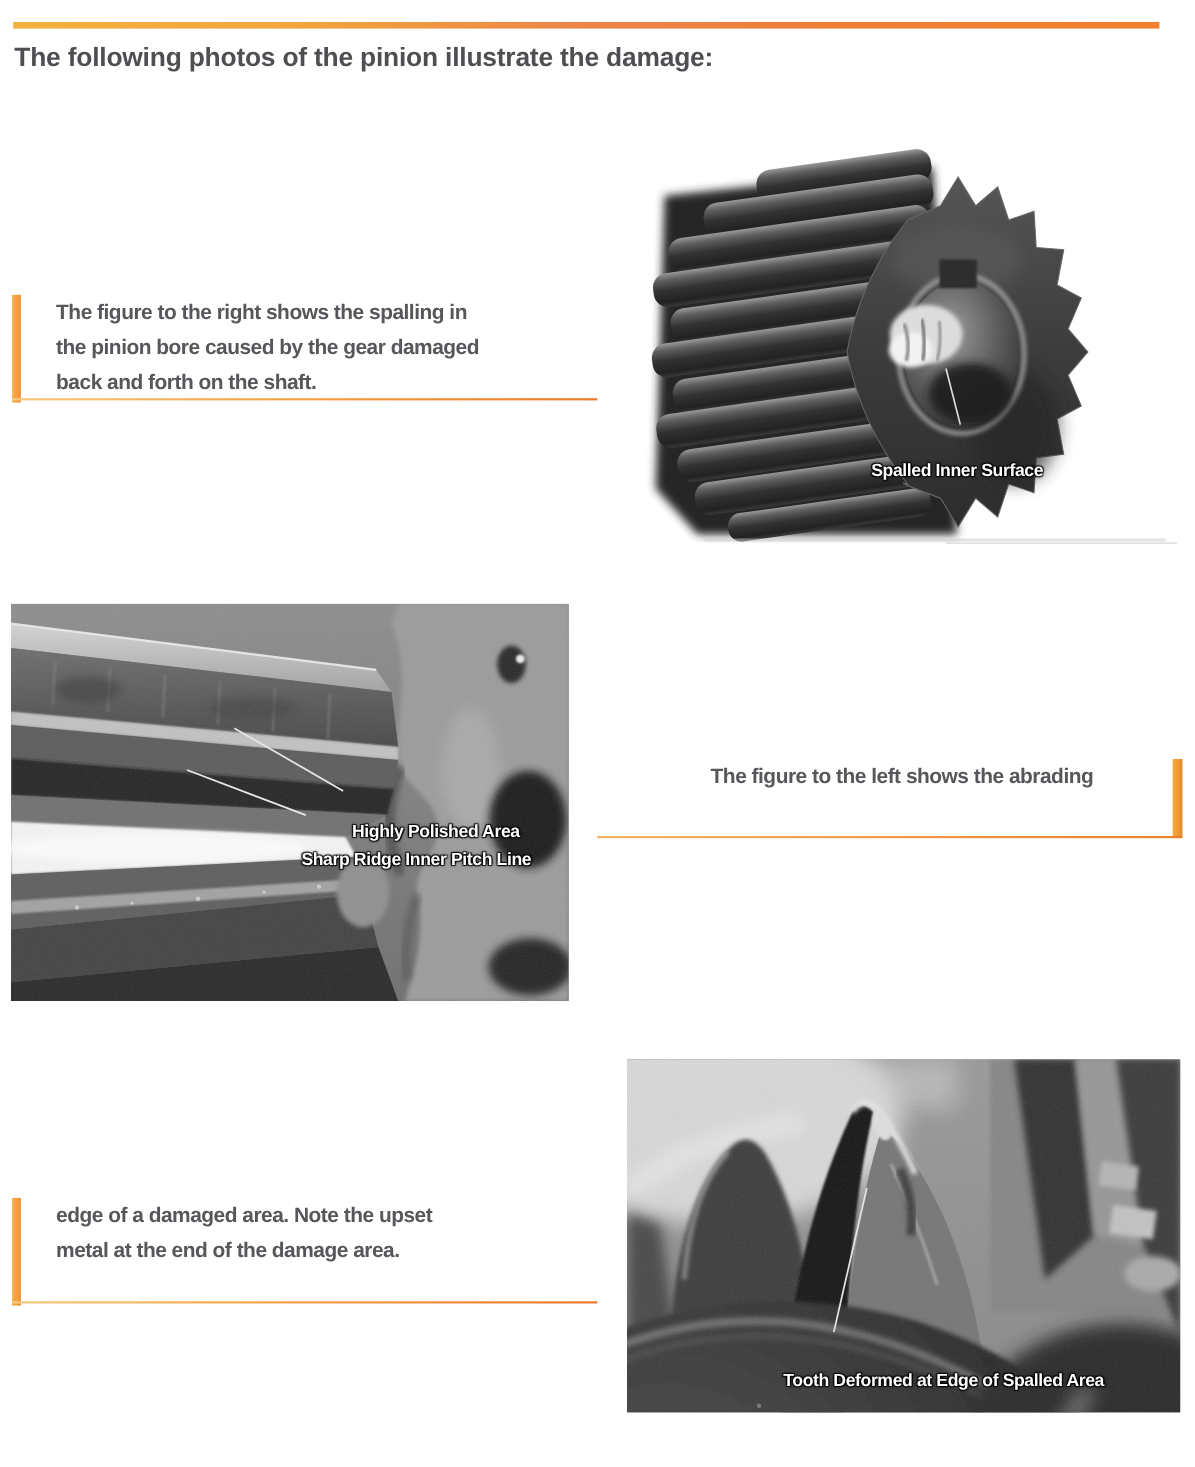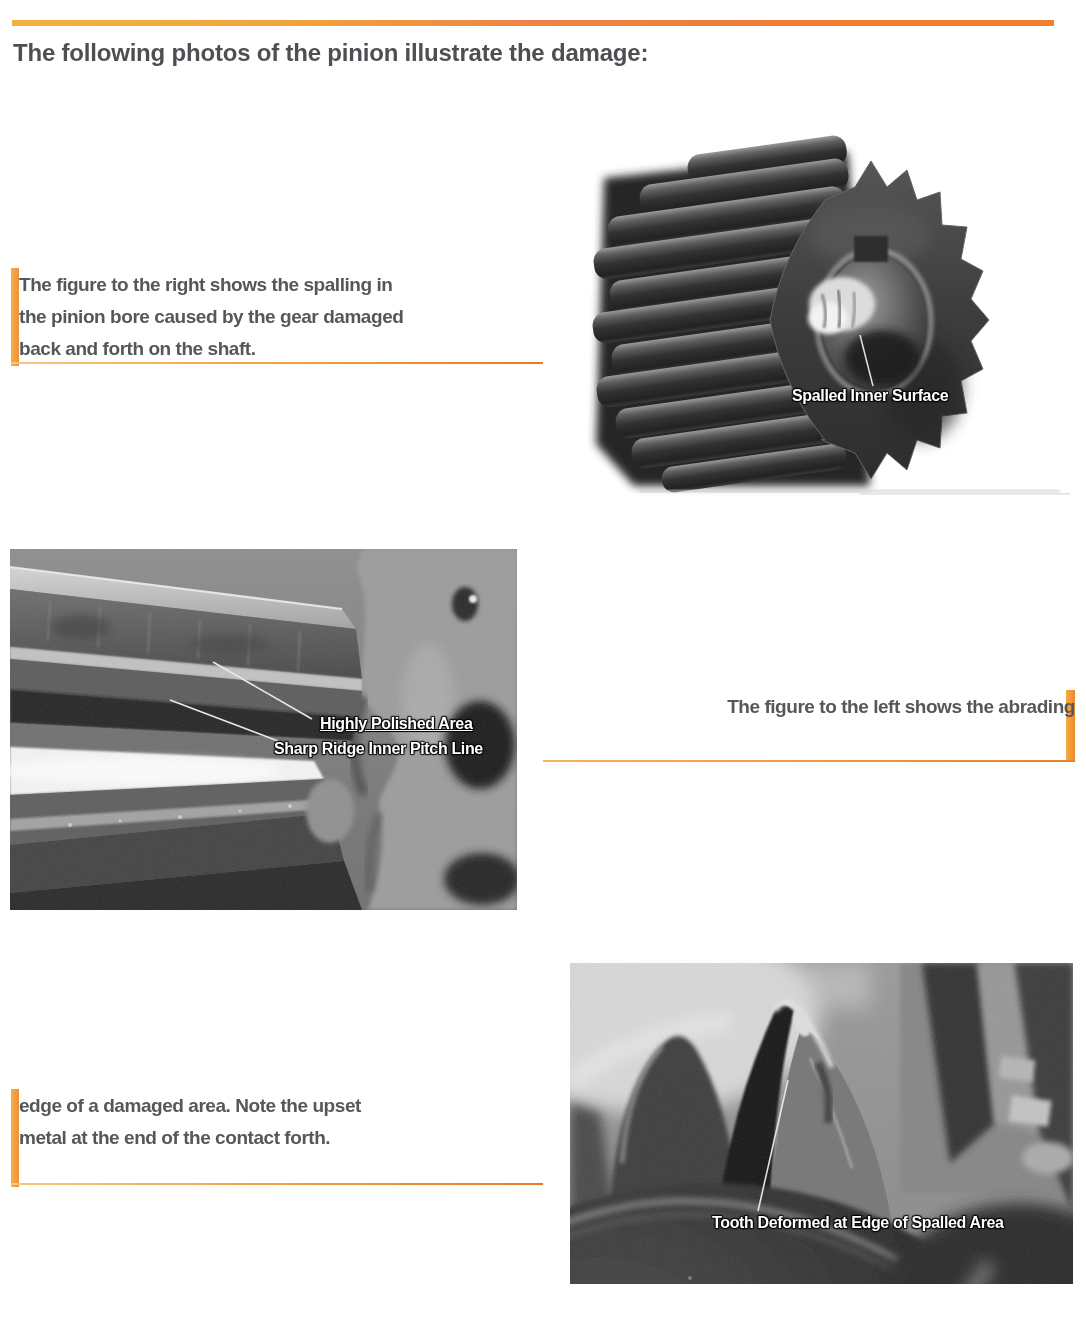--- a/index.html
+++ b/index.html
@@ -24,35 +24,36 @@
   }
   .caption .accent-right{
     position:absolute;right:0;top:0;width:9px;height:71px;
     background:linear-gradient(90deg,#F7AC42,#E98A2C);
   }
   .caption .underline{
     position:absolute;left:0;top:96px;width:532px;height:2px;
     background:linear-gradient(90deg,#F8C87E 0%,#F2A348 45%,#EA7A2B 100%);
   }
   .caption .underline.u2{top:70px;background:linear-gradient(90deg,#F4B364,#E9812B);}
-  .cap-text{position:relative;padding:3px 0 0 8px;}
-  .cap-text.right-side{padding:1px 0 0 103px;text-align:right;}
+  .cap-text{position:relative;padding:3px 0 0 40px;}
+  .cap-text.right-side{padding:1px 0 0 103px;}
   .cap-line{
     font-weight:bold;font-size:19px;line-height:32px;color:#55575A;
     letter-spacing:-0.45px;white-space:nowrap;
   }
   
   .photo{position:absolute;overflow:hidden;}
   .photo svg{display:block;}
   .ph-label{
     position:absolute;color:#FFFFFF;font-weight:bold;font-size:16px;
     letter-spacing:-0.35px;white-space:nowrap;
     text-shadow:-1px -1px 1px rgba(0,0,0,.85),1px -1px 1px rgba(0,0,0,.85),
                 -1px 1px 1px rgba(0,0,0,.85),1px 1px 1px rgba(0,0,0,.85),
                 0 0 3px rgba(0,0,0,.6);
+    margin-top:33px;
   }
 </style>
 </head>
 <body>
 
 <div class="canvas">
 
   <div class="top-bar"></div>
 
   <div class="page-heading">The following photos of the pinion illustrate the damage:</div>
@@ -236,37 +237,37 @@
         <polygon points="0,296 322,264 334,312 0,344" fill="#434343"></polygon>
         <polygon points="0,344 334,312 352,361 0,361" fill="#2a2a2a"></polygon>
         <ellipse cx="320" cy="262" rx="24" ry="32" fill="#909090" filter="url(#p2b2)"></ellipse>
       </g>
 
       <line x1="203" y1="113" x2="302" y2="170" stroke="#eaeaea" stroke-width="1.6"></line>
       <line x1="160" y1="151" x2="268" y2="192" stroke="#eaeaea" stroke-width="1.6"></line>
 
       <rect width="507" height="361" filter="url(#p2grain)" opacity="0.13"></rect>
     </svg>
-    <span class="ph-label" style="left:310px;top:166px;text-decoration:underline;">Highly Polished Area</span>
+    <span class="ph-label" style="left:310px;top:166px;">Highly Polished Area</span>
     <span class="ph-label" style="left:264px;top:191px;">Sharp Ridge Inner Pitch Line</span>
   </div>
 
   <div class="caption" style="left:543px;top:690px;height:73px;">
     <div class="accent-right"></div>
     <div class="cap-text right-side">
       <div class="cap-line">The figure to the left shows the abrading</div>
     </div>
     <div class="underline u2"></div>
   </div>
 
   <div class="caption" style="left:11px;top:1087px;height:100px;">
     <div class="accent-left"></div>
     <div class="cap-text">
       <div class="cap-line">edge of a damaged area. Note the upset</div>
-      <div class="cap-line">metal at the end of the contact forth.</div>
+      <div class="cap-line">metal at the end of the damage area.</div>
     </div>
     <div class="underline"></div>
   </div>
 
   <div class="photo" style="left:570px;top:963px;width:503px;height:362px;background:#8d8d8d;">
     <svg width="503" height="362" viewBox="0 0 503 362">
       <defs>
         <filter id="p3b1" x="-30%" y="-30%" width="160%" height="160%">
             <feGaussianBlur stdDeviation="1"></feGaussianBlur>
           </filter>

